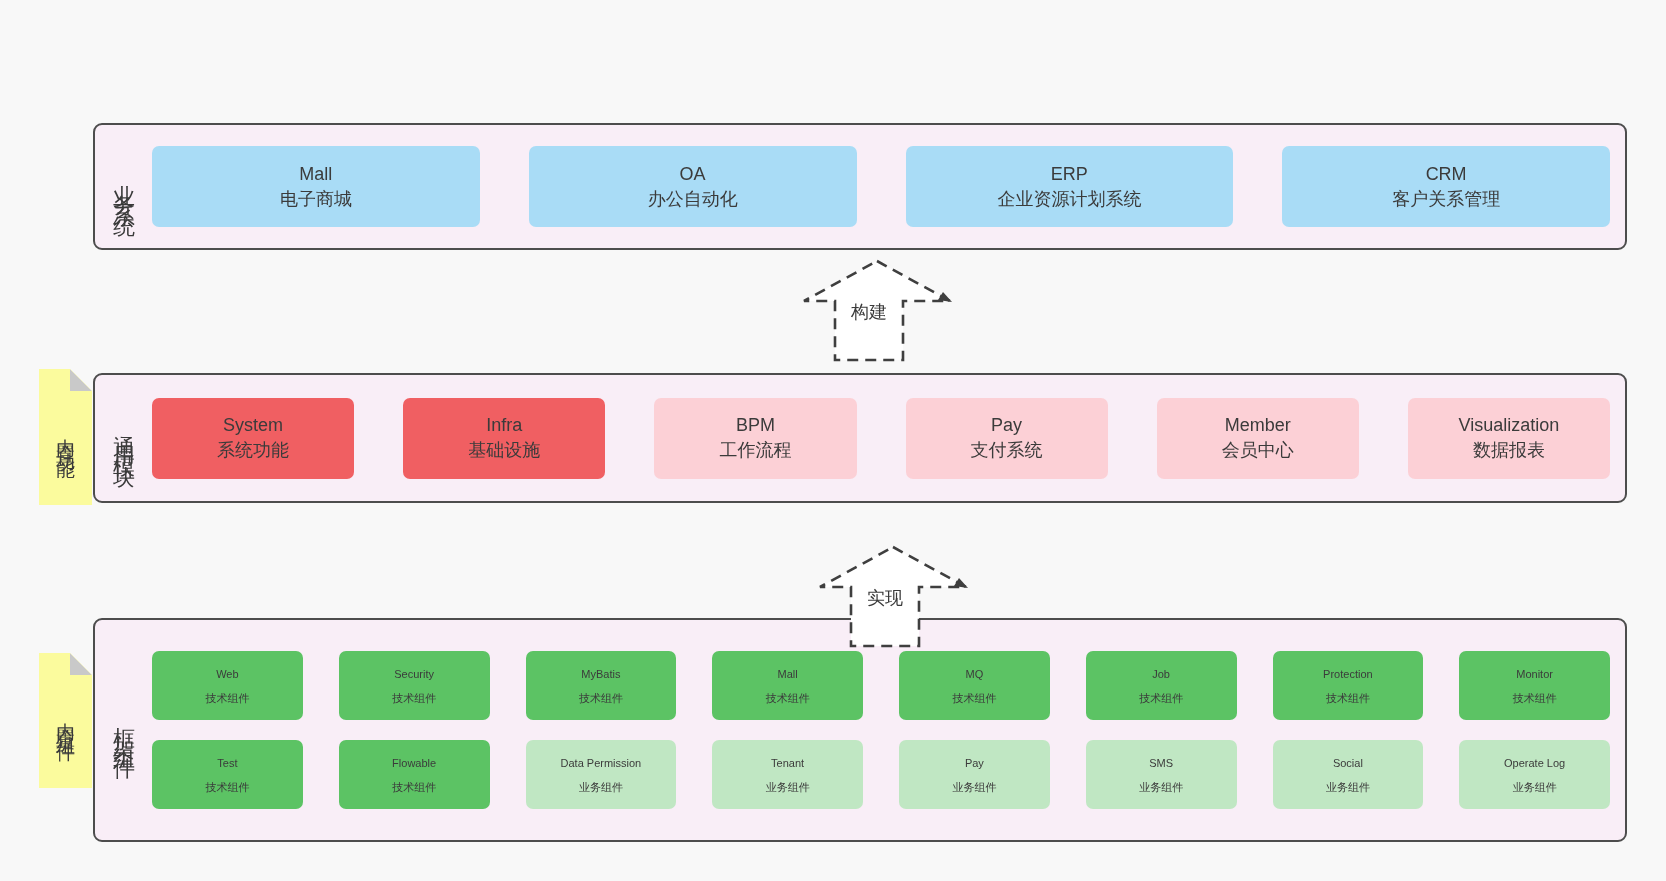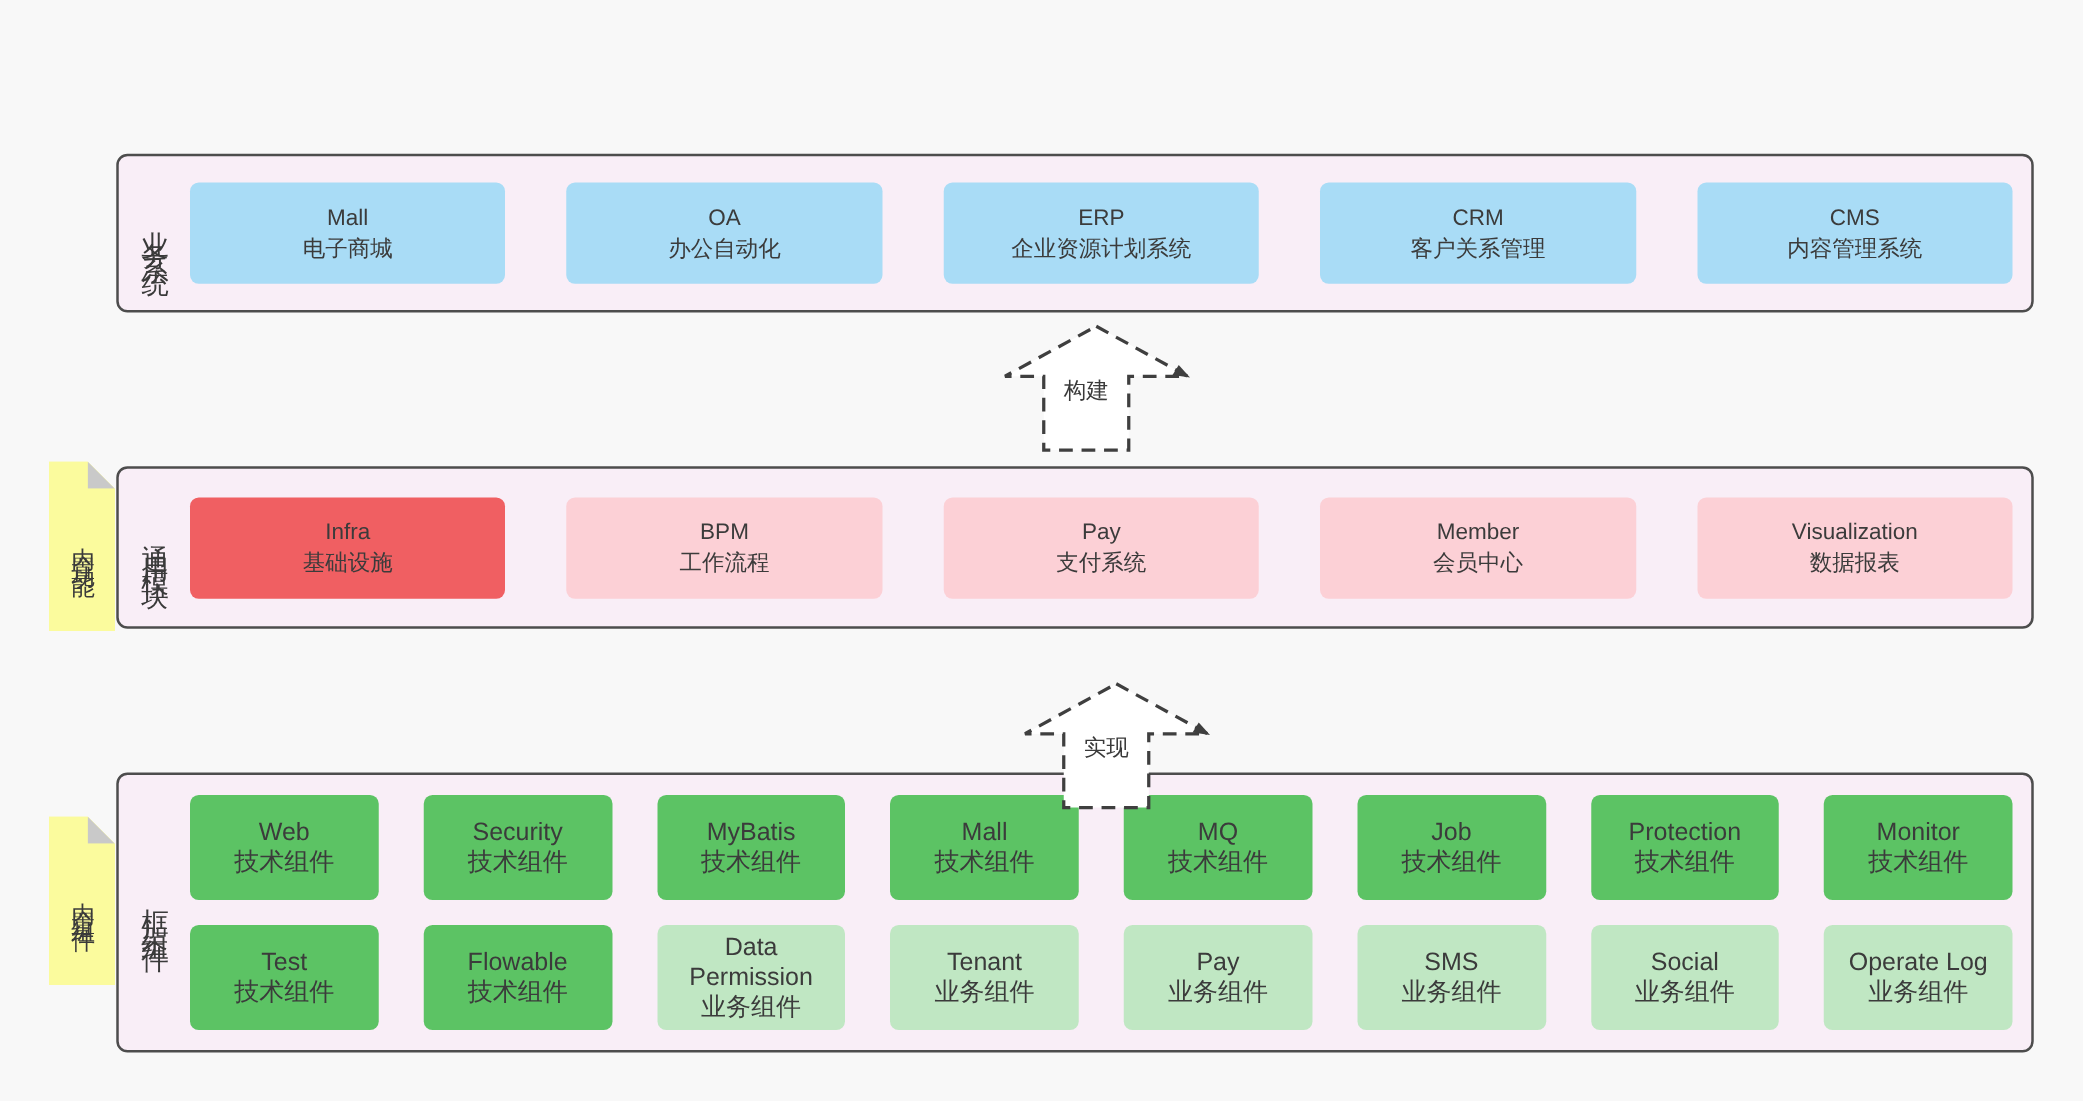--- a/index.html
+++ b/index.html
@@ -46,21 +46,21 @@
   }
   .row{display:flex;}
   .row.cols-6{gap:49px;}
   .row.cols-8{gap:36px;}
   .box{
     flex:1;border-radius:7px;box-sizing:border-box;
     display:flex;flex-direction:column;align-items:center;justify-content:center;
     text-align:center;
   }
   .row.cols-6 .box{height:81px;font-size:18px;line-height:25px;padding:0 10px;}
-  .row.cols-8 .box{height:84px;font-size:20px;line-height:24px;padding:0 18px;}
+  .row.cols-8 .box{height:69px;font-size:11px;line-height:24px;padding:0 18px;}
   .v-blue{background:var(--c-blue,#a9dcf6);}
   .v-red{background:var(--c-red,#f05f62);}
   .v-pink{background:var(--c-pink,#fcd0d6);}
   .v-green{background:var(--c-green,#5cc364);}
   .v-lightgreen{background:var(--c-lightgreen,#c0e7c3);}
   
   .arrow{position:absolute;width:160px;height:106px;}
   #arrow-0{left:798px;top:258px;}
   #arrow-1{left:814px;top:544px;}
   .arrow-shape{
@@ -100,34 +100,34 @@
             <div>办公自动化</div>
           </div>
           <div class="box v-blue">
             <div>ERP</div>
             <div>企业资源计划系统</div>
           </div>
           <div class="box v-blue">
             <div>CRM</div>
             <div>客户关系管理</div>
           </div>
-          <div class="box v-blue">
-            <div>CMS</div>
-            <div>内容管理系统</div>
-          </div>
         </div>
     </div>
   </section>
 
   <section class="layer" id="layer-modules">
     <div class="vlabel-wrap">
       <span class="vtext layer-label">通用模块</span>
     </div>
     <div class="rows">
       <div class="row cols-6">
+          <div class="box v-red">
+            <div>System</div>
+            <div>系统功能</div>
+          </div>
           <div class="box v-red">
             <div>Infra</div>
             <div>基础设施</div>
           </div>
           <div class="box v-pink">
             <div>BPM</div>
             <div>工作流程</div>
           </div>
           <div class="box v-pink">
             <div>Pay</div>

